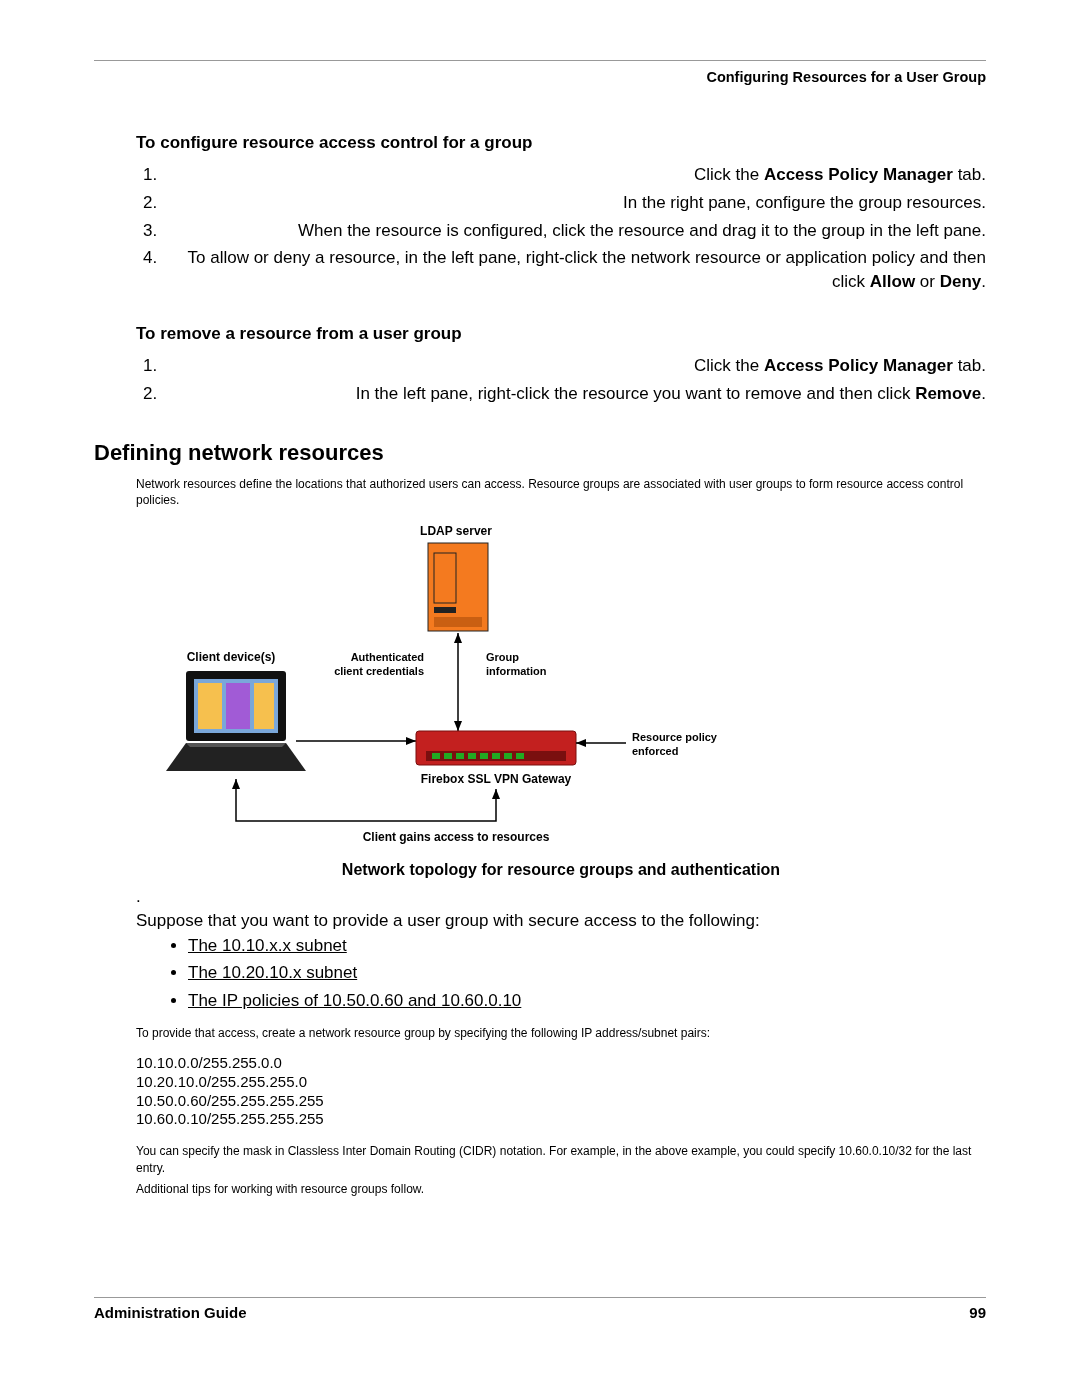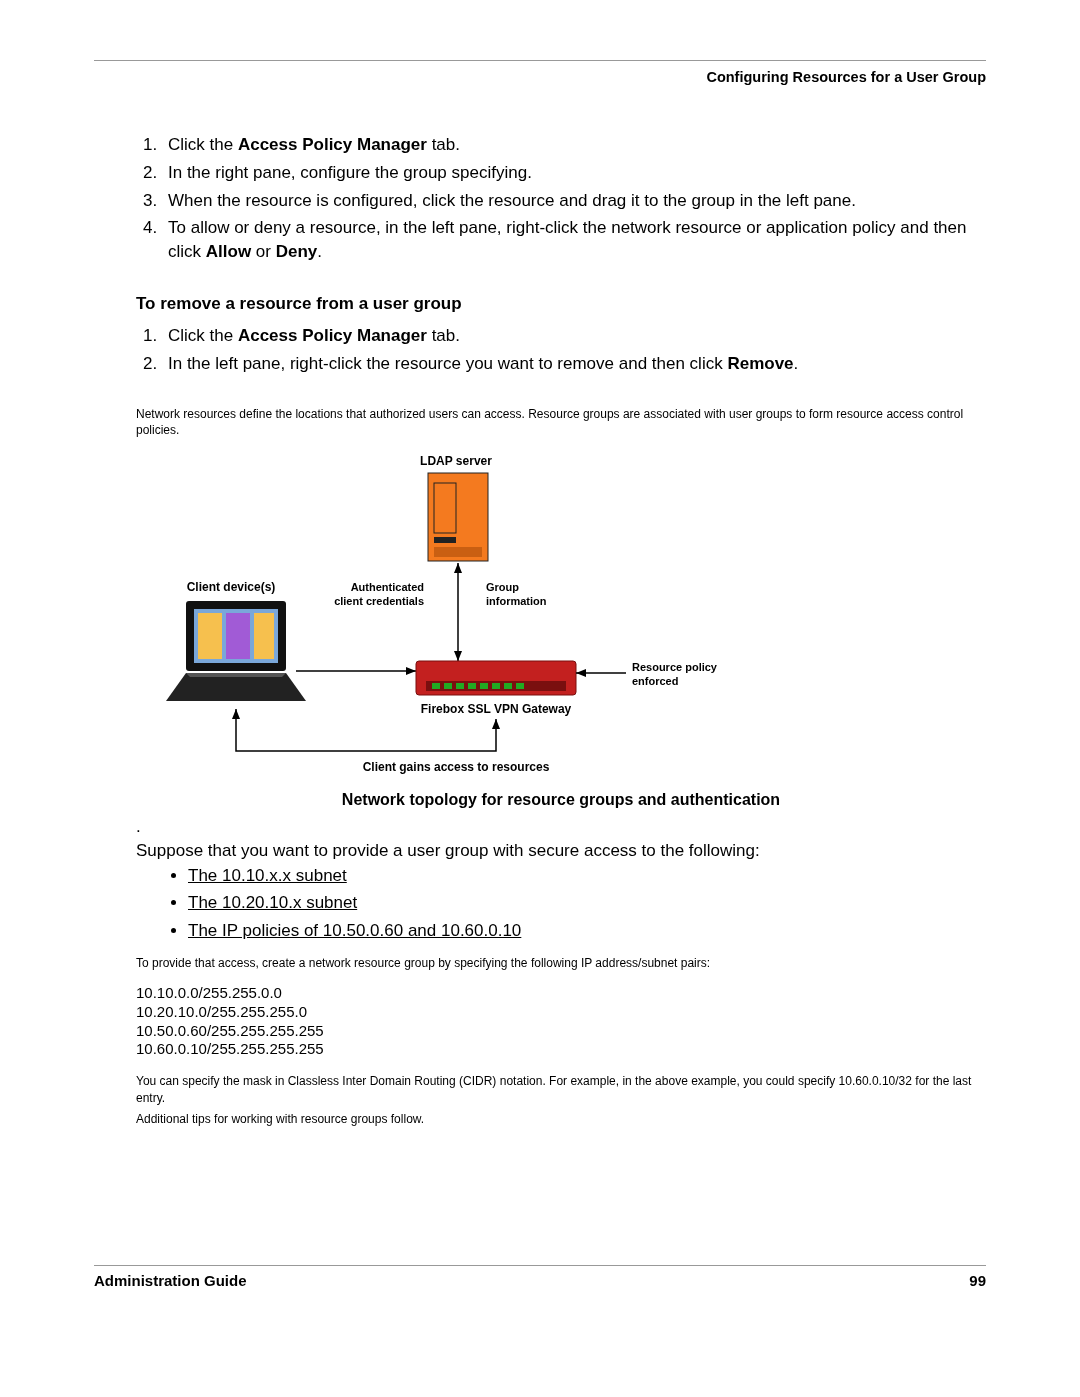--- a/index.html
+++ b/index.html
@@ -35,20 +35,21 @@
   }
   ol.steps {
     margin: 0 0 30px 42px;
     padding-left: 26px;
     font-size: 17px;
     line-height: 1.4;
   }
   ol.steps li {
     padding-left: 6px;
     margin-bottom: 4px;
+    text-align: right;
   }
   .sect-head {
     font-weight: 700;
     font-size: 22px;
     margin: 34px 0 10px 0;
     font-family: Arial, sans-serif;
   }
   p.body {
     margin: 0 0 12px 42px;
     font-size: 12px;
@@ -78,21 +79,21 @@
   }
   .after-caption {
     margin: 0 0 0 42px;
     font-size: 17px;
     line-height: 1.4;
   }
   .footer {
     position: absolute;
     left: 94px;
     right: 94px;
-    bottom: 52px;
+    bottom: 20px;
   }
   .footer-rule {
     border-top: 1px solid #999;
     margin-bottom: 6px;
   }
   .footer-row {
     display: flex;
     justify-content: space-between;
     font-weight: 700;
     font-size: 15px;
@@ -103,33 +104,35 @@
   .dlabel { font-family: Arial, sans-serif; font-weight: 700; font-size: 12px; }
   .dlabel-sm { font-family: Arial, sans-serif; font-weight: 700; font-size: 11px; }
 </style>
 </head>
 <body>
 
 <div class="page">
   <div class="top-rule"></div>
   <div class="running-head">Configuring Resources for a User Group</div>
 
+  <div class="subhead">To configure resource access control for a group</div>
   <ol class="steps">
     <li><span>Click the </span><b>Access Policy Manager</b><span> tab.</span></li>
-    <li><span>In the right pane, configure the group specifying.</span></li>
+    <li><span>In the right pane, configure the group resources.</span></li>
     <li><span>When the resource is configured, click the resource and drag it to the group in the left pane.</span></li>
     <li><span>To allow or deny a resource, in the left pane, right-click the network resource or application policy and then click </span><b>Allow</b><span> or </span><b>Deny</b><span>.</span></li>
   </ol>
 
   <div class="subhead">To remove a resource from a user group</div>
   <ol class="steps">
     <li><span>Click the </span><b>Access Policy Manager</b><span> tab.</span></li>
     <li><span>In the left pane, right-click the resource you want to remove and then click </span><b>Remove</b><span>.</span></li>
   </ol>
 
+  <div class="sect-head">Defining network resources</div>
   <p class="body">Network resources define the locations that authorized users can access. Resource groups are associated with user groups to form resource access control policies.</p>
 
   <div class="figure-wrap">
     <svg width="700" height="330" viewBox="0 0 700 330">
 
       <text x="320" y="14" text-anchor="middle" class="dlabel">LDAP server</text>
 
       <g>
         <rect x="292" y="22" width="60" height="88" fill="#f47a1f" stroke="#222"></rect>
         <rect x="298" y="32" width="22" height="50" fill="none" stroke="#222" stroke-width="1"></rect>

